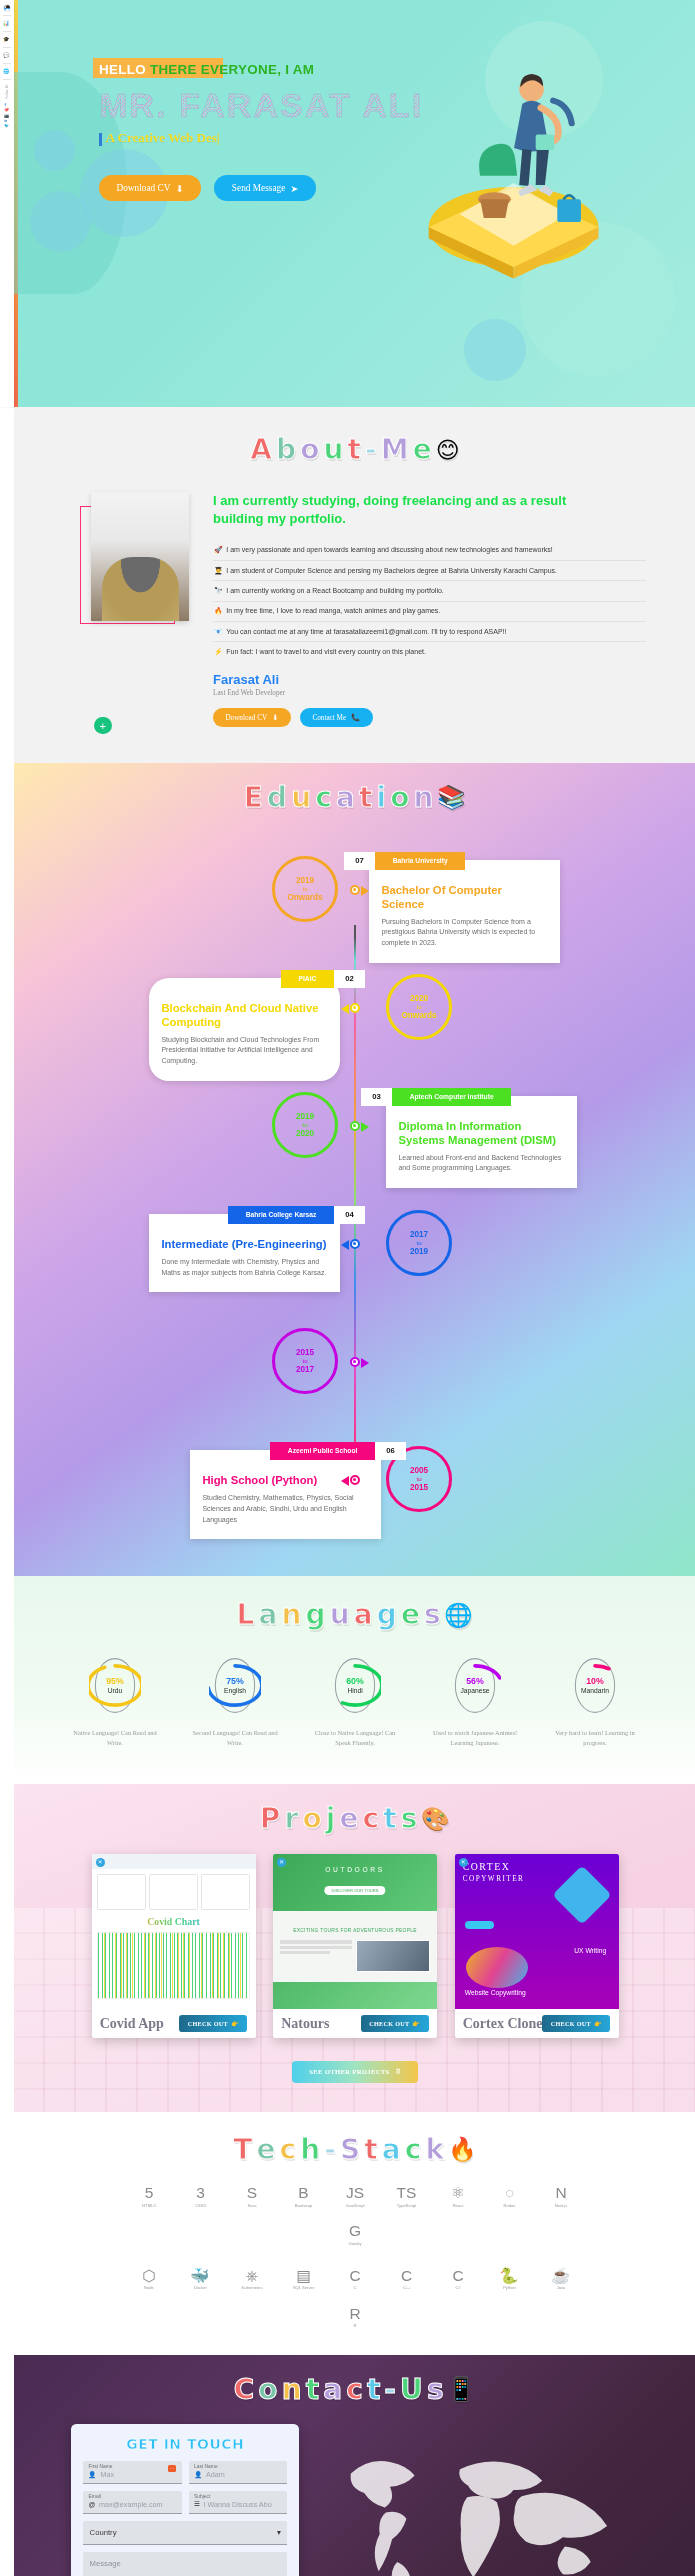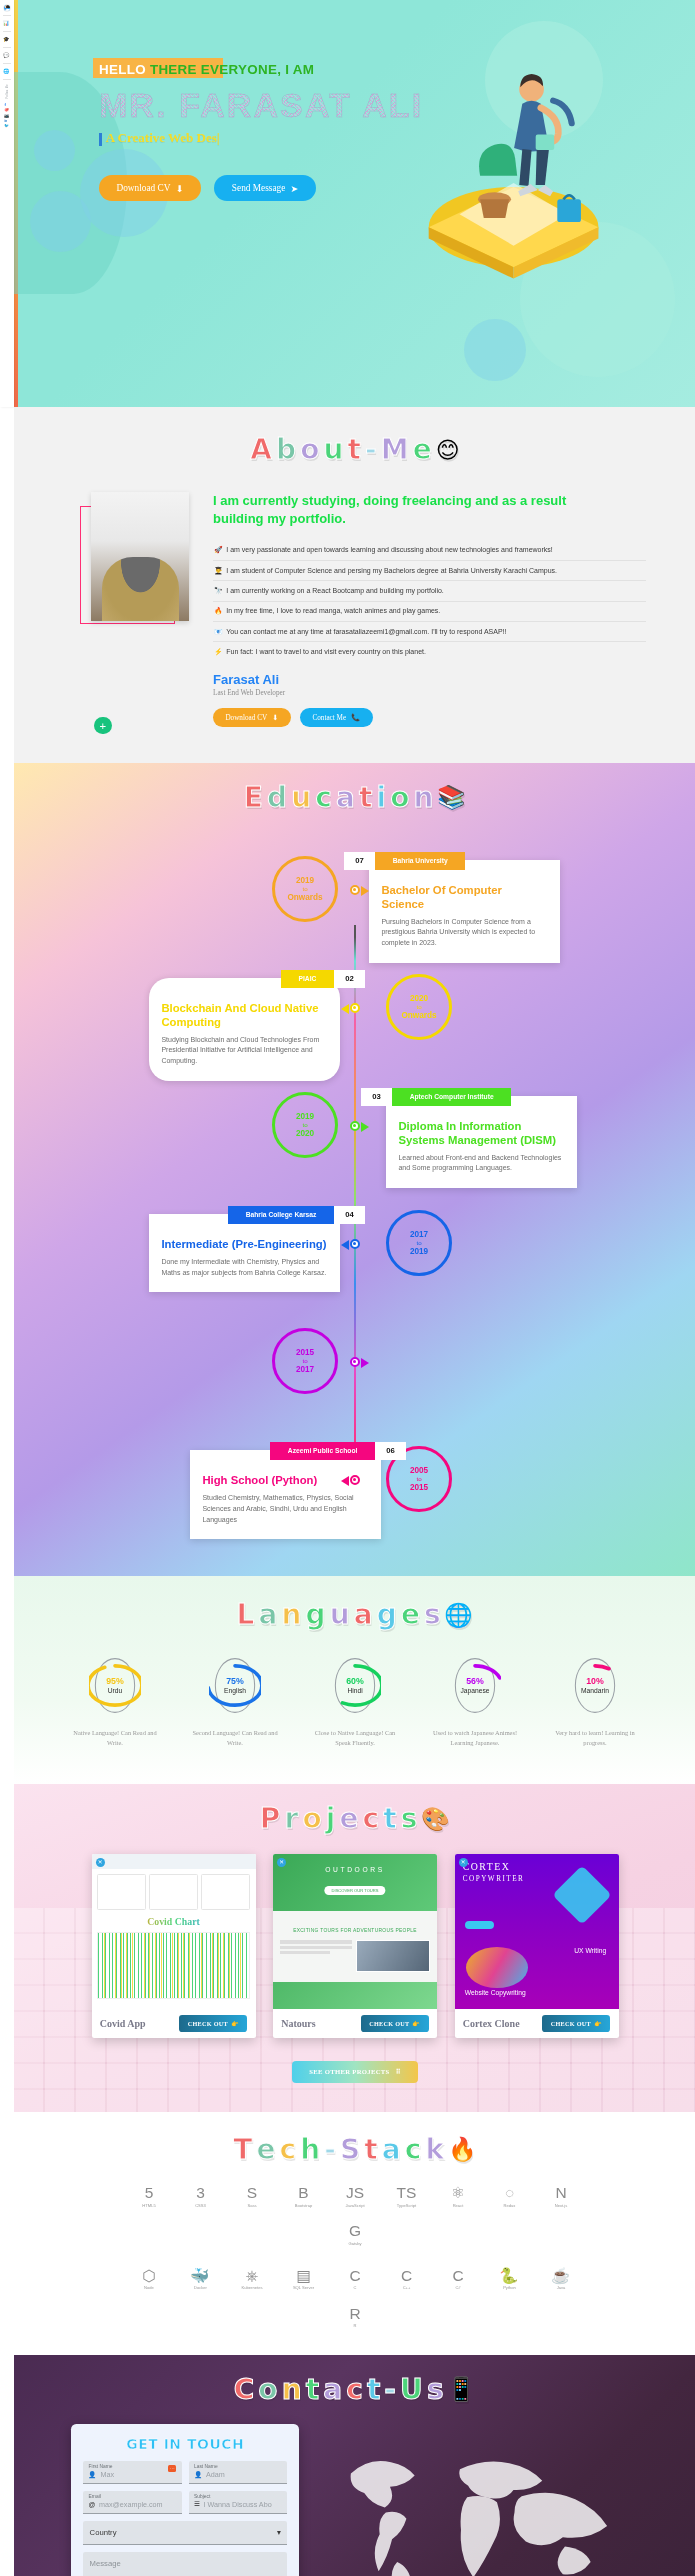--- a/index.html
+++ b/index.html
@@ -144,21 +144,21 @@
   .proj::before{content:"";position:absolute;left:0;bottom:0;width:100%;height:62%;
     background:repeating-linear-gradient(90deg,rgba(255,255,255,.35) 0 29px,rgba(0,0,0,.03) 29px 31px),
                repeating-linear-gradient(180deg,rgba(255,255,255,.3) 0 24px,rgba(0,0,0,.03) 24px 26px);
     opacity:.6;}
   .proj-grid{position:relative;z-index:3;display:flex;justify-content:center;gap:17.5px;margin-top:20.6px;}
   .proj-card{width:164px;background:#fff;border-radius:2.1px;box-shadow:0 3.1px 10.3px rgba(0,0,0,.18);overflow:hidden;}
   .proj-close{position:absolute;left:4.1px;top:4.1px;width:9.3px;height:9.3px;border-radius:50%;
     background:#2fa5e0;color:#fff;font-size:5.7px;display:flex;align-items:center;justify-content:center;z-index:4;cursor:pointer;}
   .proj-shot{height:155px;position:relative;overflow:hidden;}
   .proj-foot{display:flex;align-items:center;justify-content:space-between;padding:6.2px 8.2px;}
-  .proj-name{font-size:10px;color:#7a7a8a;font-weight:bold;font-family:"Liberation Serif",serif;}
+  .proj-name{font-size:14px;color:#7a7a8a;font-weight:bold;font-family:"Liberation Serif",serif;}
   .proj-btn{background:linear-gradient(90deg,#1d6a8c,#26a6d8);color:#fff;border:none;border-radius:3.1px;
     padding:4.6px 8.2px;font-size:6.2px;font-weight:bold;letter-spacing:0.3px;cursor:pointer;display:flex;gap:3.1px;align-items:center;
     font-family:"Liberation Serif",serif;}
   .proj-more{position:relative;z-index:3;display:block;margin:23px auto 0;border:none;border-radius:4.1px;
     padding:6.7px 17.5px;color:#fff;font-weight:bold;font-size:6.7px;letter-spacing:0.3px;cursor:pointer;
     background:linear-gradient(90deg,#4fd0ea 0%,#9fe4c2 50%,#f3c64a 100%);font-family:"Liberation Serif",serif;}
 
   
   .tech{margin-left:14px;width:682px;background:#fff;padding:24px 0 27px;}
   .tech-grid{display:flex;flex-wrap:wrap;justify-content:center;gap:15.5px 18.5px;margin-top:21.6px;padding:0 93px;}

